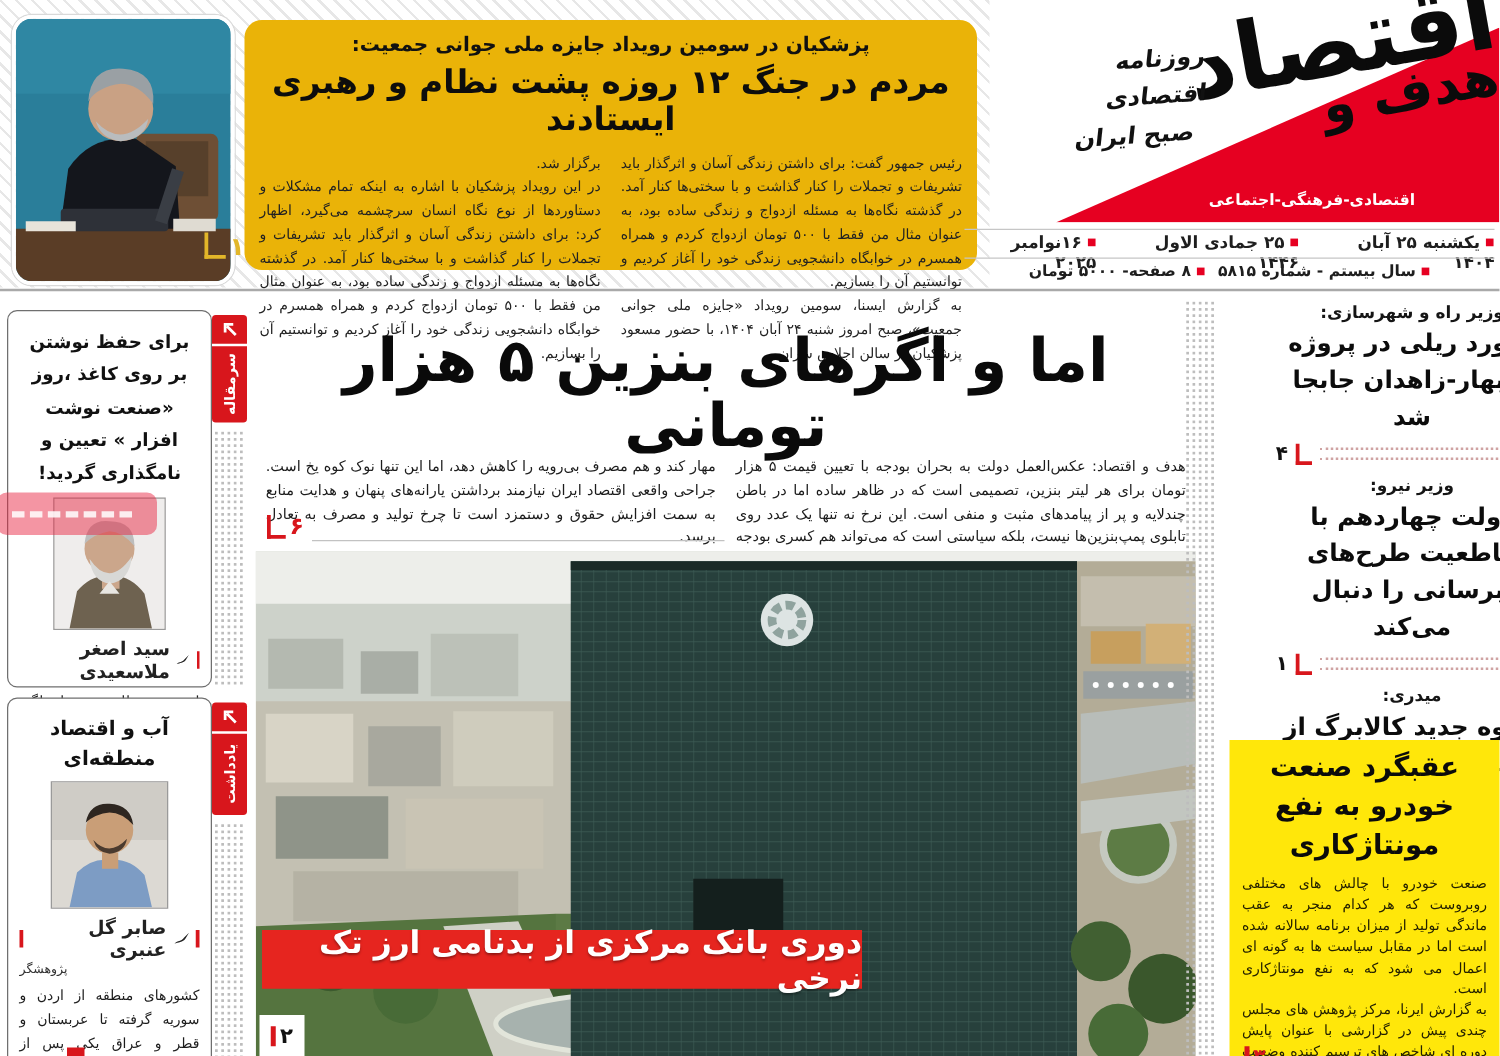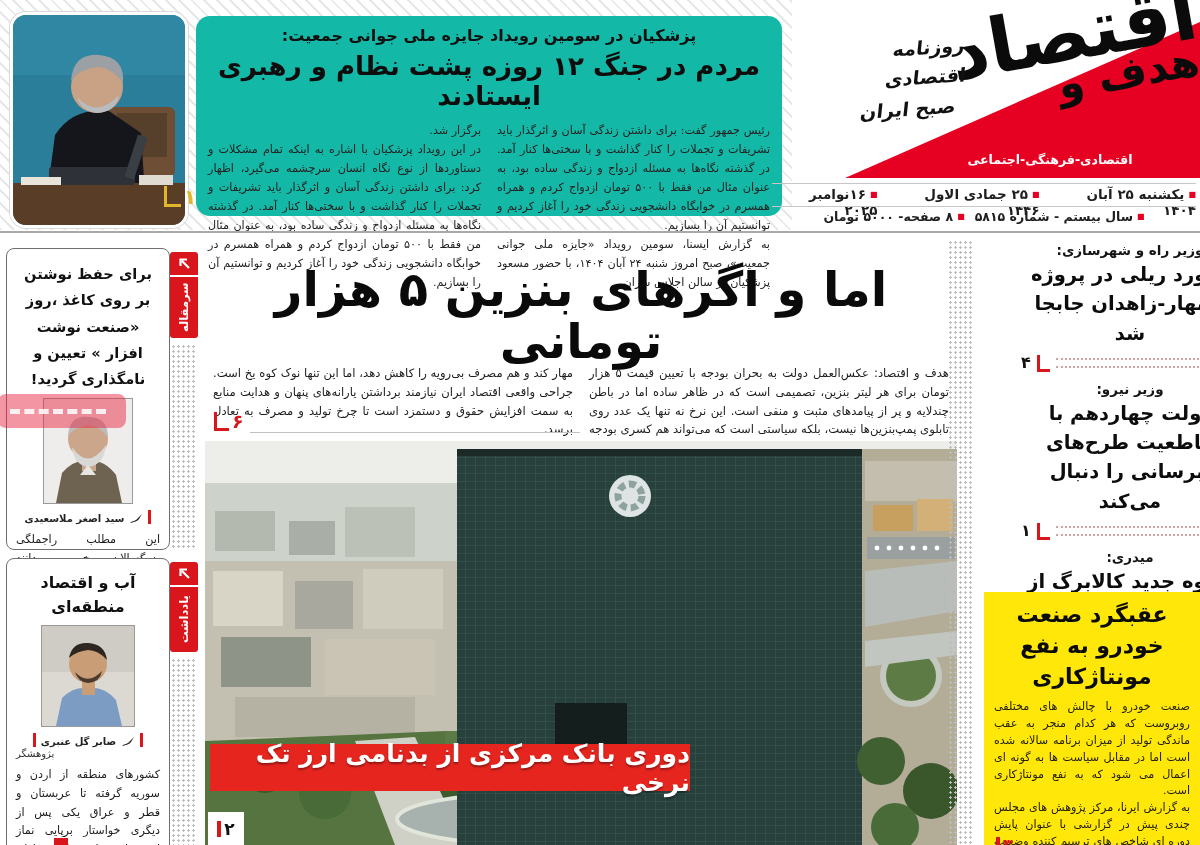--- a/index.html
+++ b/index.html
@@ -3,21 +3,21 @@
 <meta charset="utf-8">
 <style>
   html,body{margin:0;padding:0;background:#fff;}
   .page{position:relative;width:1200px;height:845px;background:#fff;overflow:hidden;
         font-family:"DejaVu Sans",sans-serif;direction:rtl;}
   .abs{position:absolute;}
 
   
   .hatch{left:0;top:0;width:792px;height:230px;
     background:repeating-linear-gradient(45deg,#e7e7e7 0 2px,#ffffff 2px 9px);}
-  .top-panel{left:196px;top:16px;width:586px;height:200px;background:#14b8a6;border-radius:14px;
+  .top-panel{left:196px;top:16px;width:586px;height:200px;background:#eab308;border-radius:14px;
     padding:4px 12px;box-sizing:border-box;}
   .top-kicker{margin-top:6px;text-align:center;font-size:16px;font-weight:bold;color:#111;}
   .top-headline{margin-top:6px;text-align:center;font-size:26px;font-weight:bold;color:#0d0d0d;}
   .top-body{display:flex;gap:16px;margin-top:10px;}
   .top-body .col{width:50%;font-size:11.2px;line-height:1.7;text-align:justify;color:#222;
     white-space:pre-line;}
   .pez-frame{left:10px;top:12px;width:172px;height:210px;border-radius:16px;overflow:hidden;
     border:3px solid #fff;box-shadow:0 0 0 1px #d9d9d9;}
   .mark-y{left:164px;top:186px;display:flex;align-items:flex-end;gap:3px;z-index:5;}
   .mark-y .digit{color:#e2b629;font-size:20px;font-weight:bold;line-height:1;}
@@ -45,22 +45,22 @@
 
   
   .sbox{left:6px;width:164px;border:1.5px solid #6f6f6f;border-radius:8px;background:#fff;
     padding:12px 9px;box-sizing:border-box;}
   .sb1{top:248px;height:302px;}
   .sb2{top:558px;height:300px;}
   .sb-headline{text-align:center;font-weight:bold;color:#111;}
   .sb1 .sb-headline{font-size:14.6px;line-height:1.8;}
   .sb2 .sb-headline{font-size:16px;line-height:1.5;}
   .sb-photo{margin:6px auto 0;border:1px solid #9a9a9a;position:relative;overflow:hidden;background:#f2f0ec;}
-  .sb-byline{display:flex;justify-content:center;align-items:flex-end;gap:5px;margin-top:6px;
-    font-size:10px;font-weight:bold;color:#222;}
+  .sb-byline{display:flex;justify-content:center;align-items:center;gap:5px;margin-top:6px;
+    font-size:15px;font-weight:bold;color:#222;}
   .redbar{width:3px;height:14px;background:#d8161c;display:inline-block;}
   .sb-role{text-align:left;font-size:10px;color:#333;margin-top:1px;}
   .sb-body{margin-top:7px;font-size:11.2px;line-height:1.68;text-align:justify;color:#1c1c1c;}
   .sb-mark{display:flex;align-items:flex-end;gap:3px;margin:8px 0 0 0;padding-right:34px;}
   .sb-mark .digit{font-size:17px;font-weight:bold;color:#111;line-height:1;}
   .sb-mark .bracket{width:12px;height:15px;border-left:3px solid #d8161c;border-bottom:3px solid #d8161c;}
   .wm{left:-2px;top:394px;width:128px;height:34px;background:rgba(231,34,62,.48);border-radius:8px;z-index:6;}
   .wm::after{content:"";position:absolute;left:12px;top:15px;width:96px;height:0;
     border-top:5px dashed rgba(255,255,255,.85);}
   .tab{left:170px;width:28px;background:#d8161c;border-radius:3px;display:flex;flex-direction:column;

